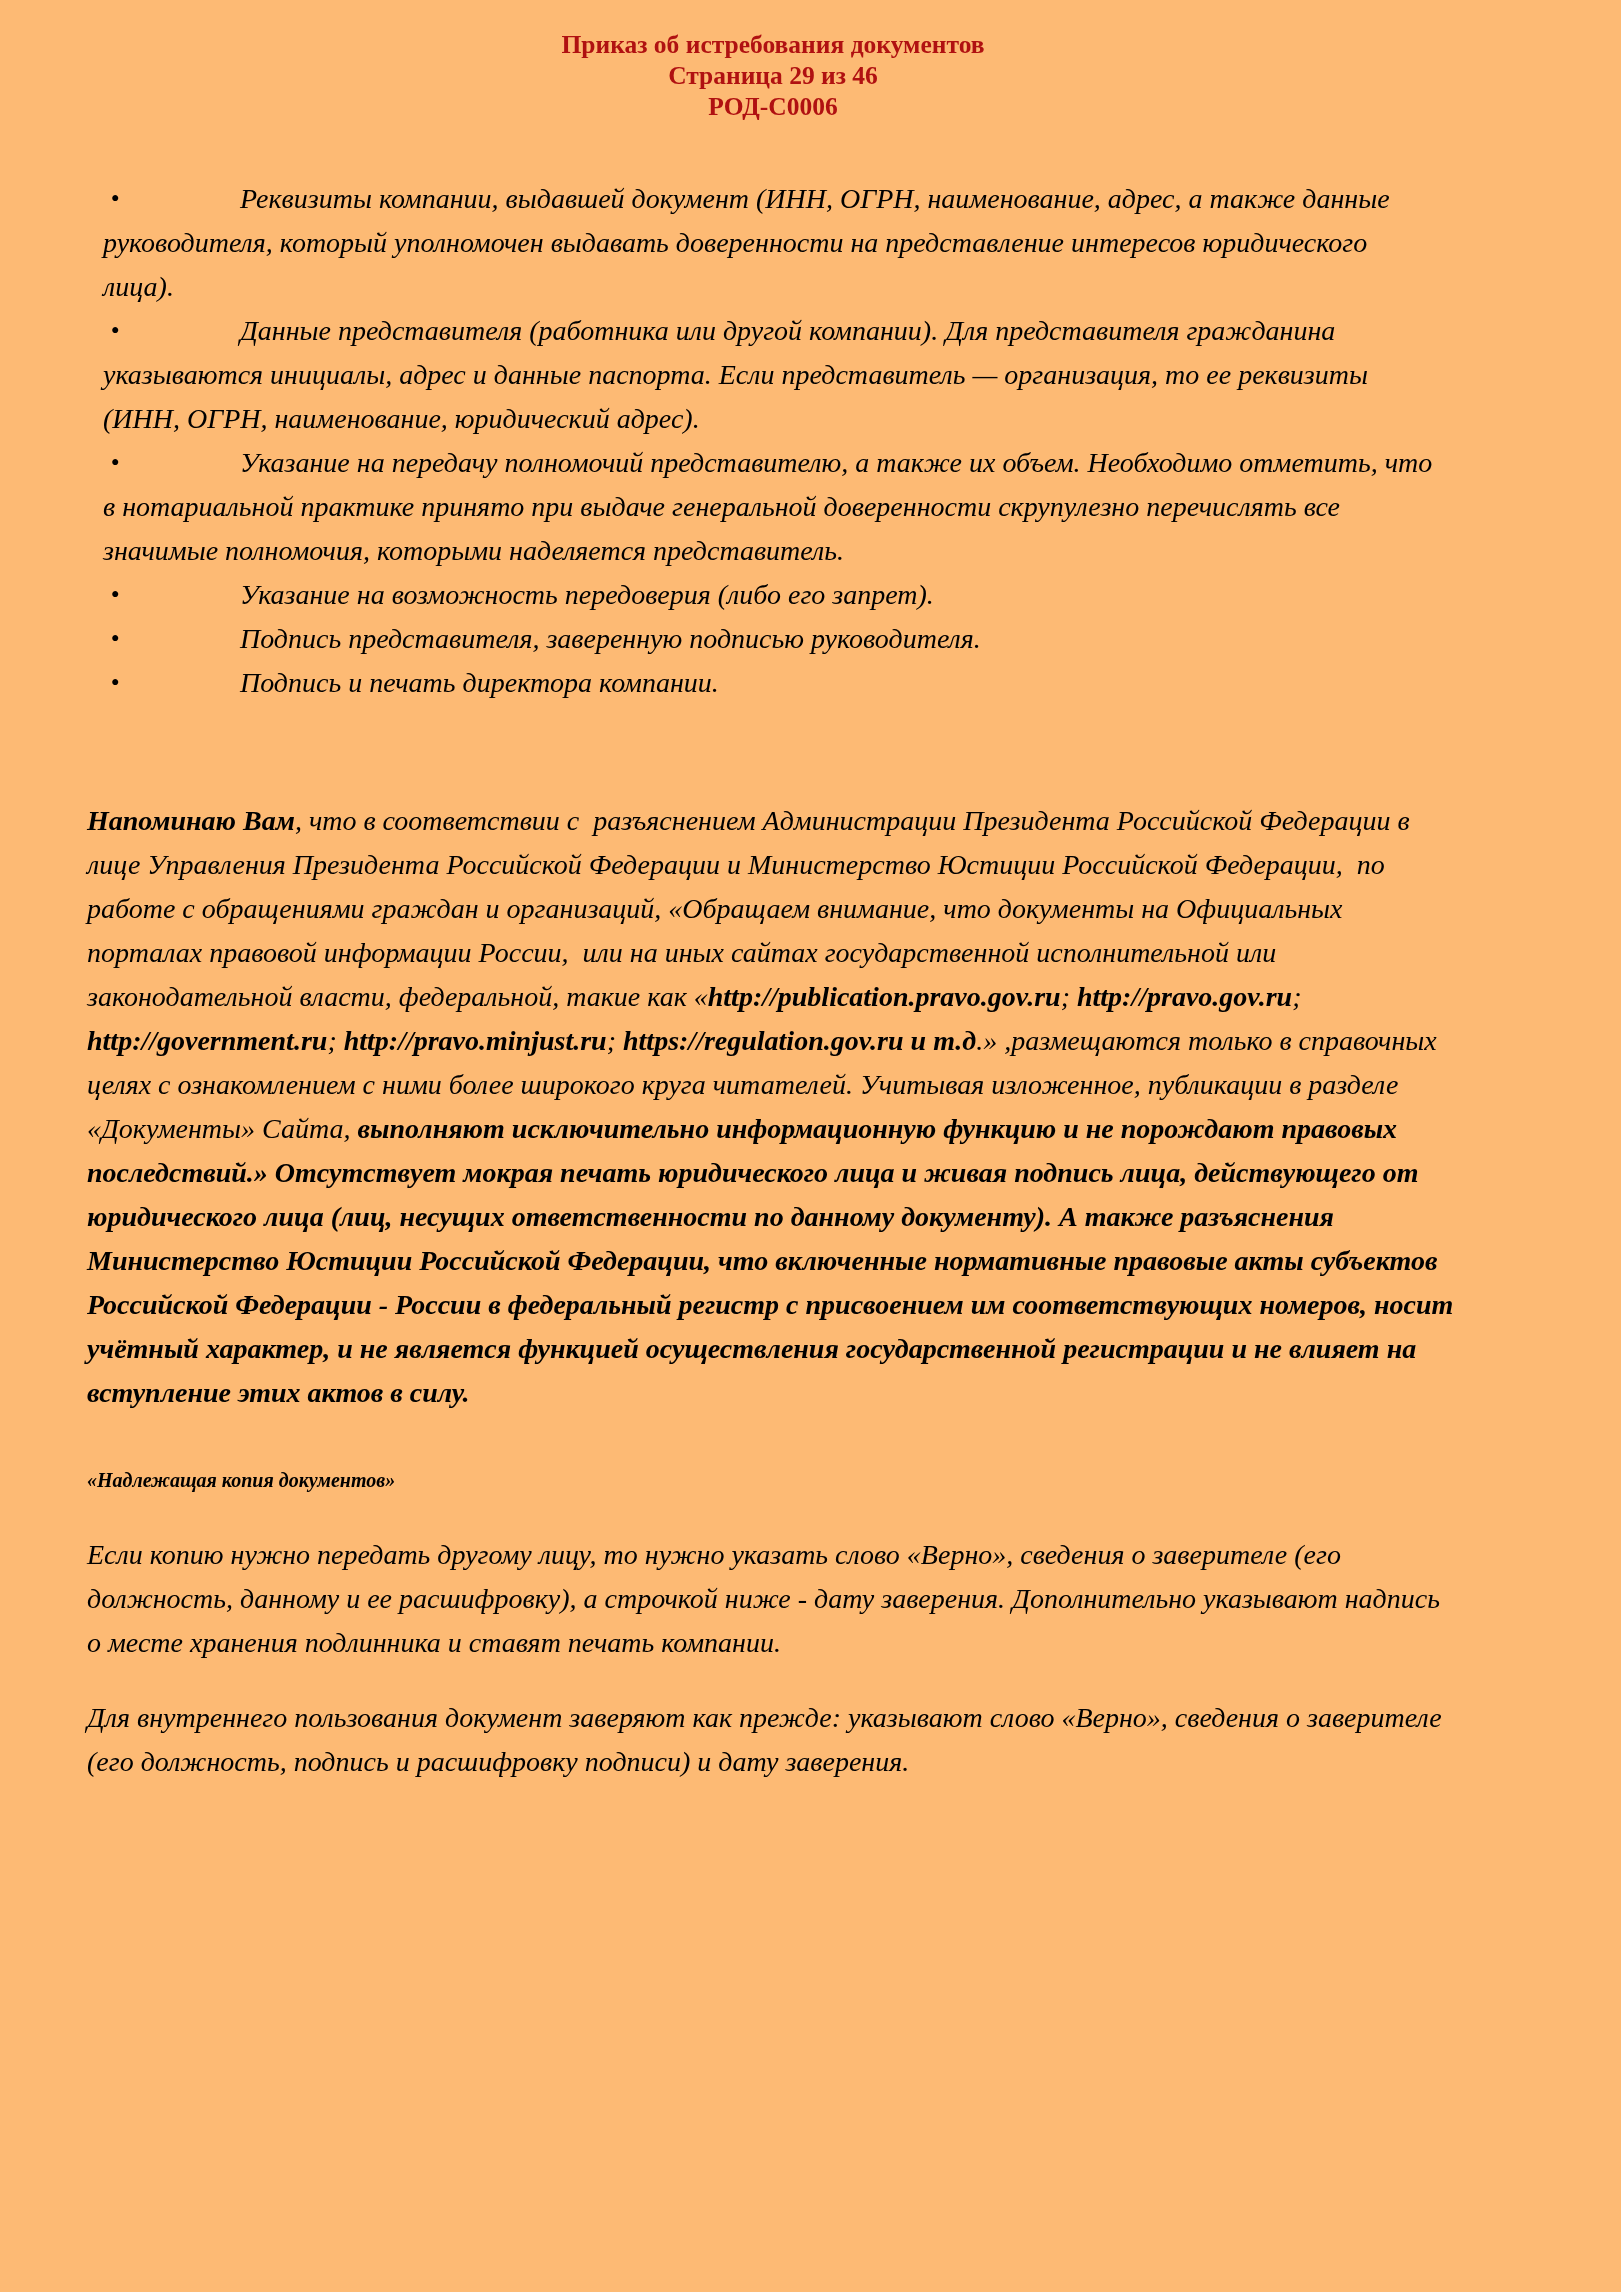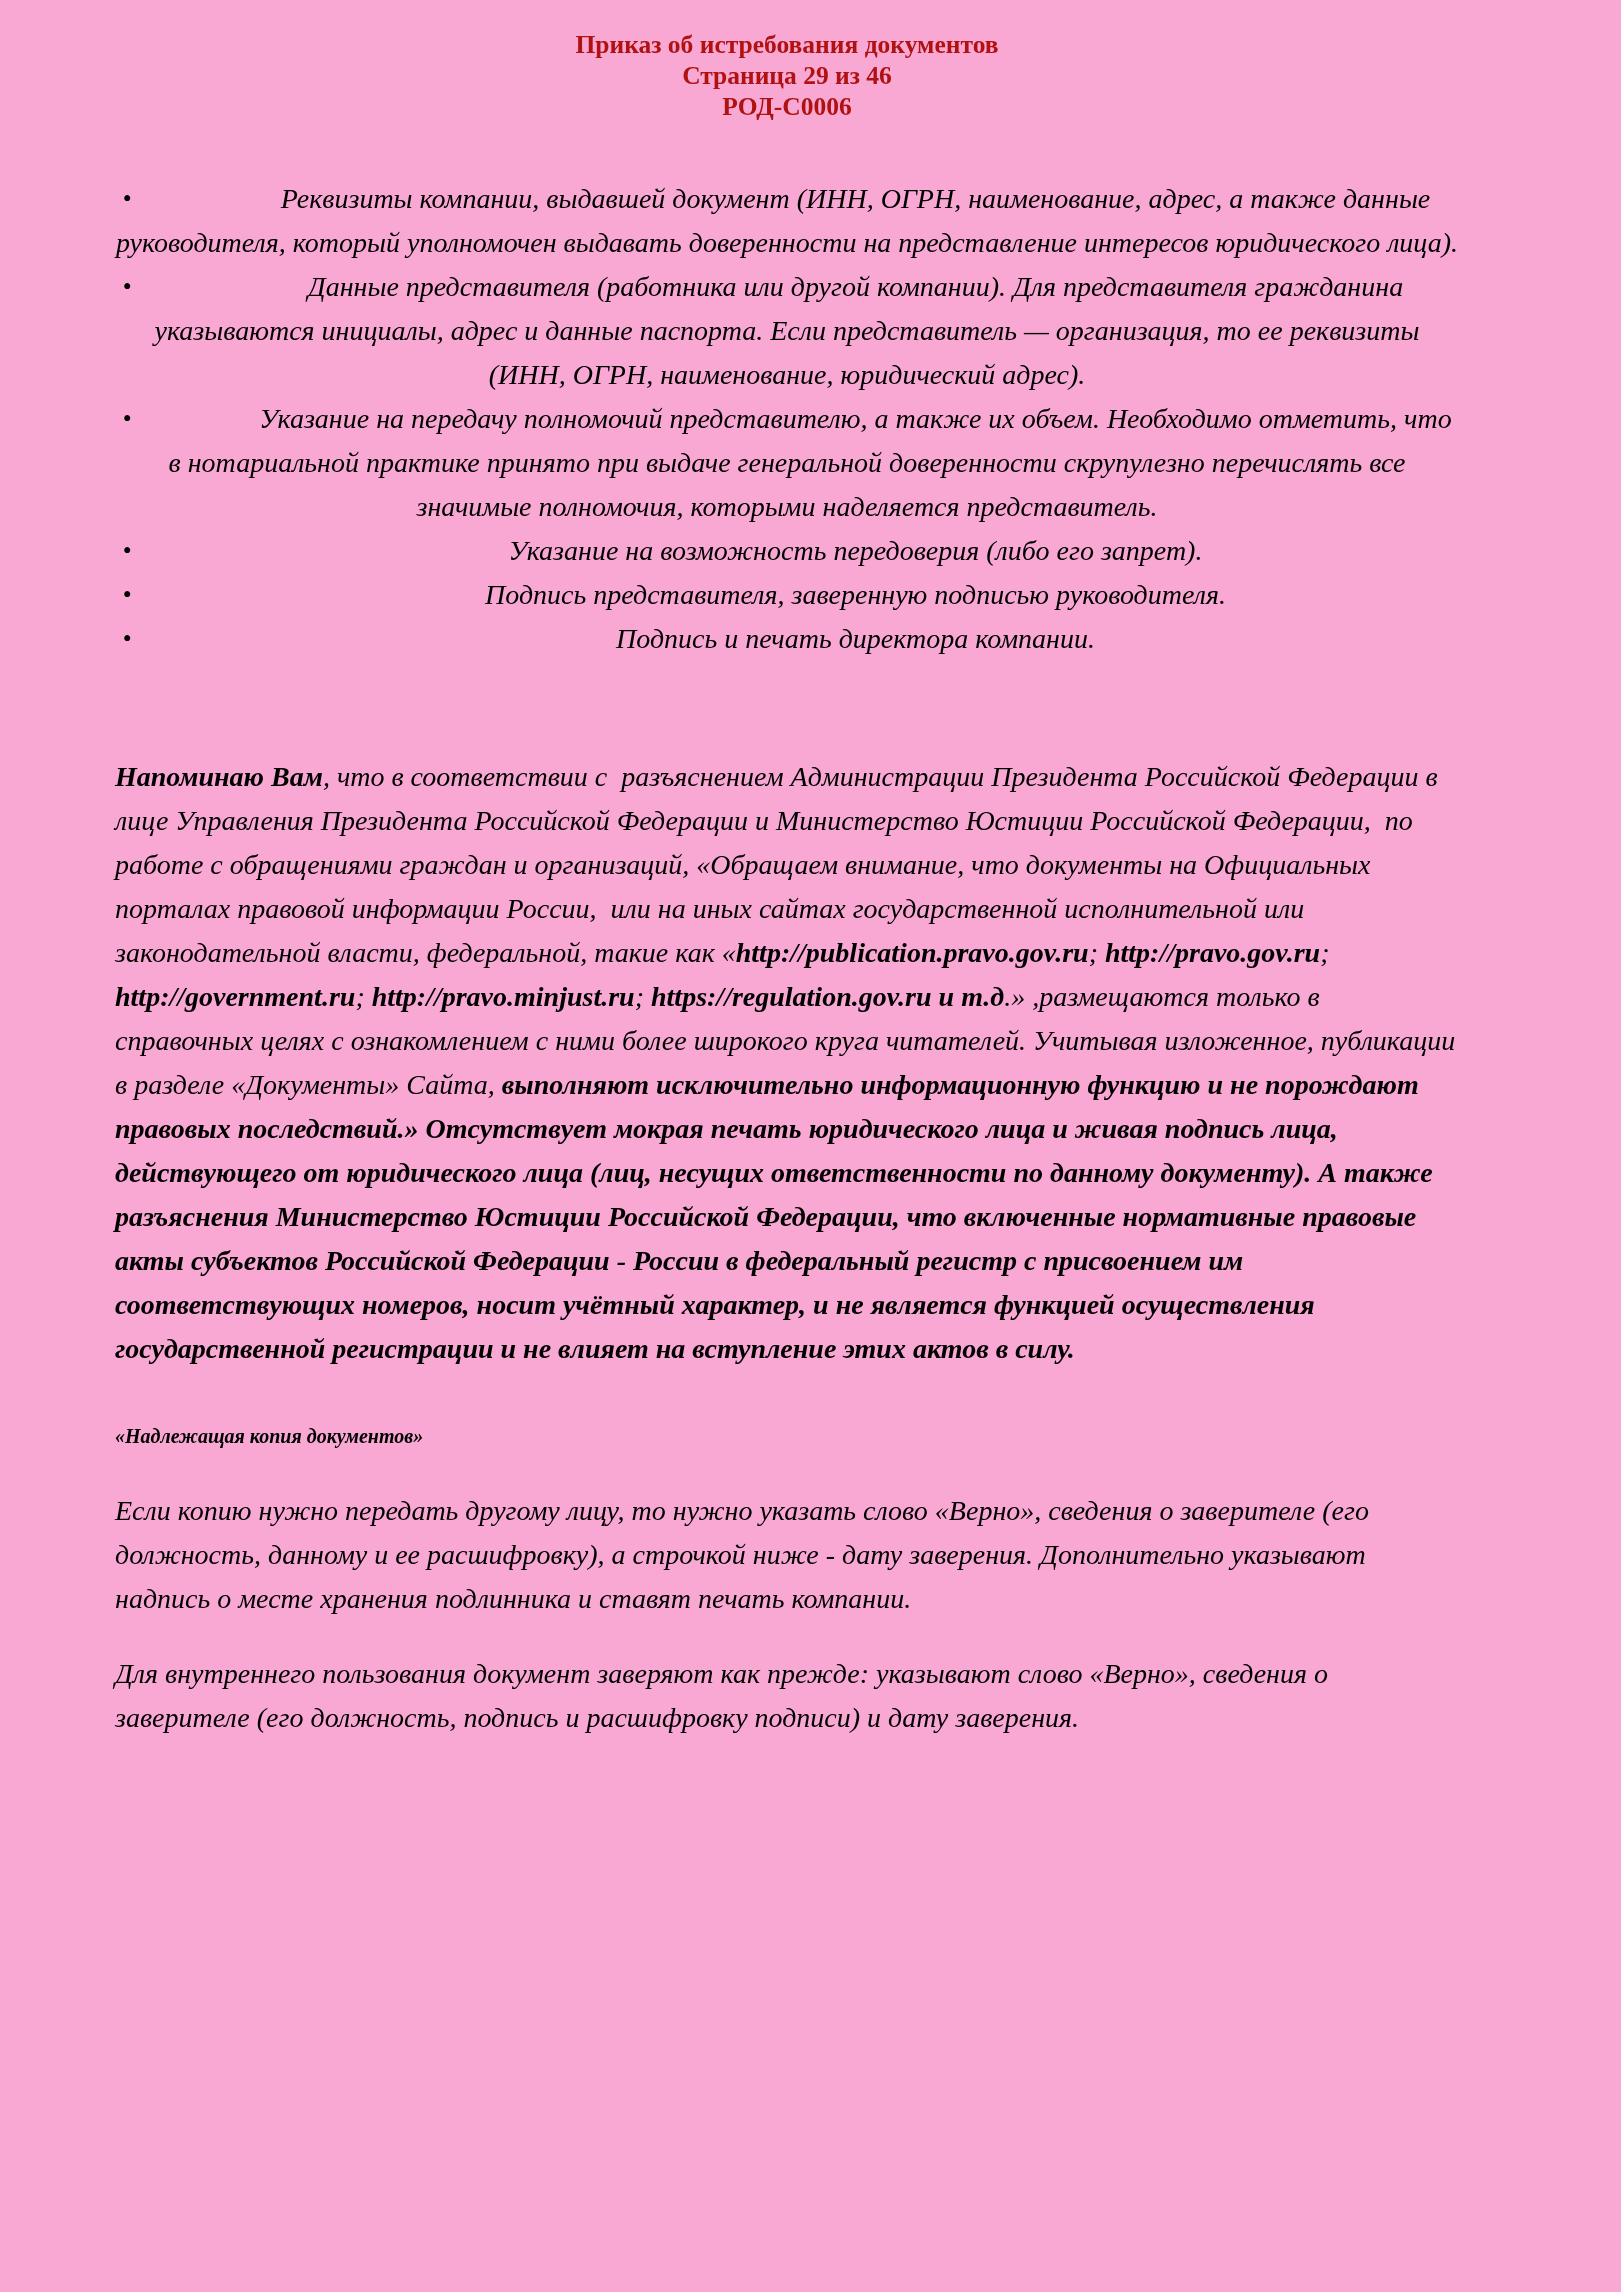--- a/index.html
+++ b/index.html
@@ -6,22 +6,22 @@
   html, body {
     margin: 0;
     padding: 0;
     background: #ffffff;
   }
   .page {
     position: relative;
     width: 1621px;
     min-height: 2293px;
     box-sizing: border-box;
-    padding: 29px 162px 39px 115px;
-    background: #f9a8d4;
+    padding: 29px 162px 39px 87px;
+    background: #fdba74;
     color: #000000;
     font-family: "Liberation Serif", "DejaVu Serif", serif;
   }
   
   .doc-header {
     text-align: center;
     color: #b01111;
     font-weight: bold;
     font-style: normal;
     font-size: 25.5px;
@@ -29,23 +29,22 @@
     margin-bottom: 55px;
   }
   
   .body-text {
     font-style: italic;
     font-size: 28px;
     line-height: 44px;
   }
   ul.bullets {
     list-style: none;
-    margin: 0;
+    margin: 16px;
     padding: 0;
-    text-align: center;
   }
   ul.bullets li {
     position: relative;
     text-indent: 137px;
   }
   ul.bullets li::before {
     content: "\2022";
     position: absolute;
     left: 7.8px;
     top: 0;

